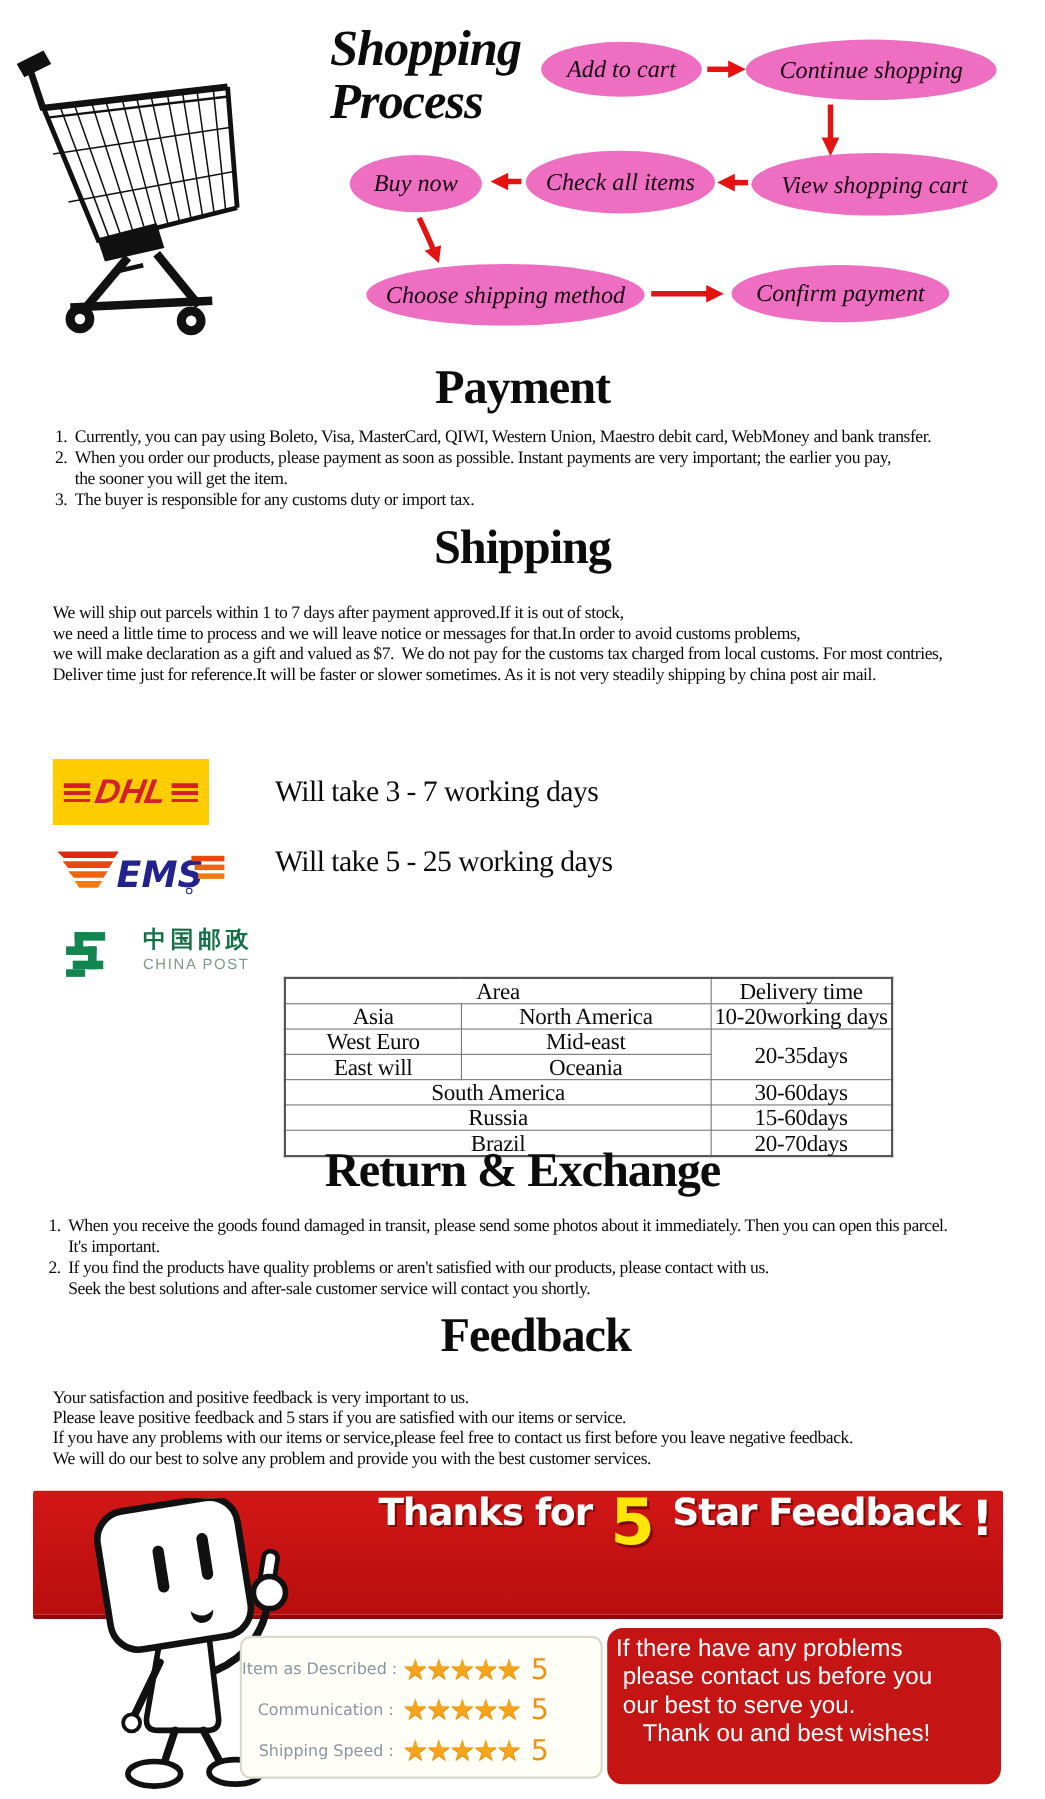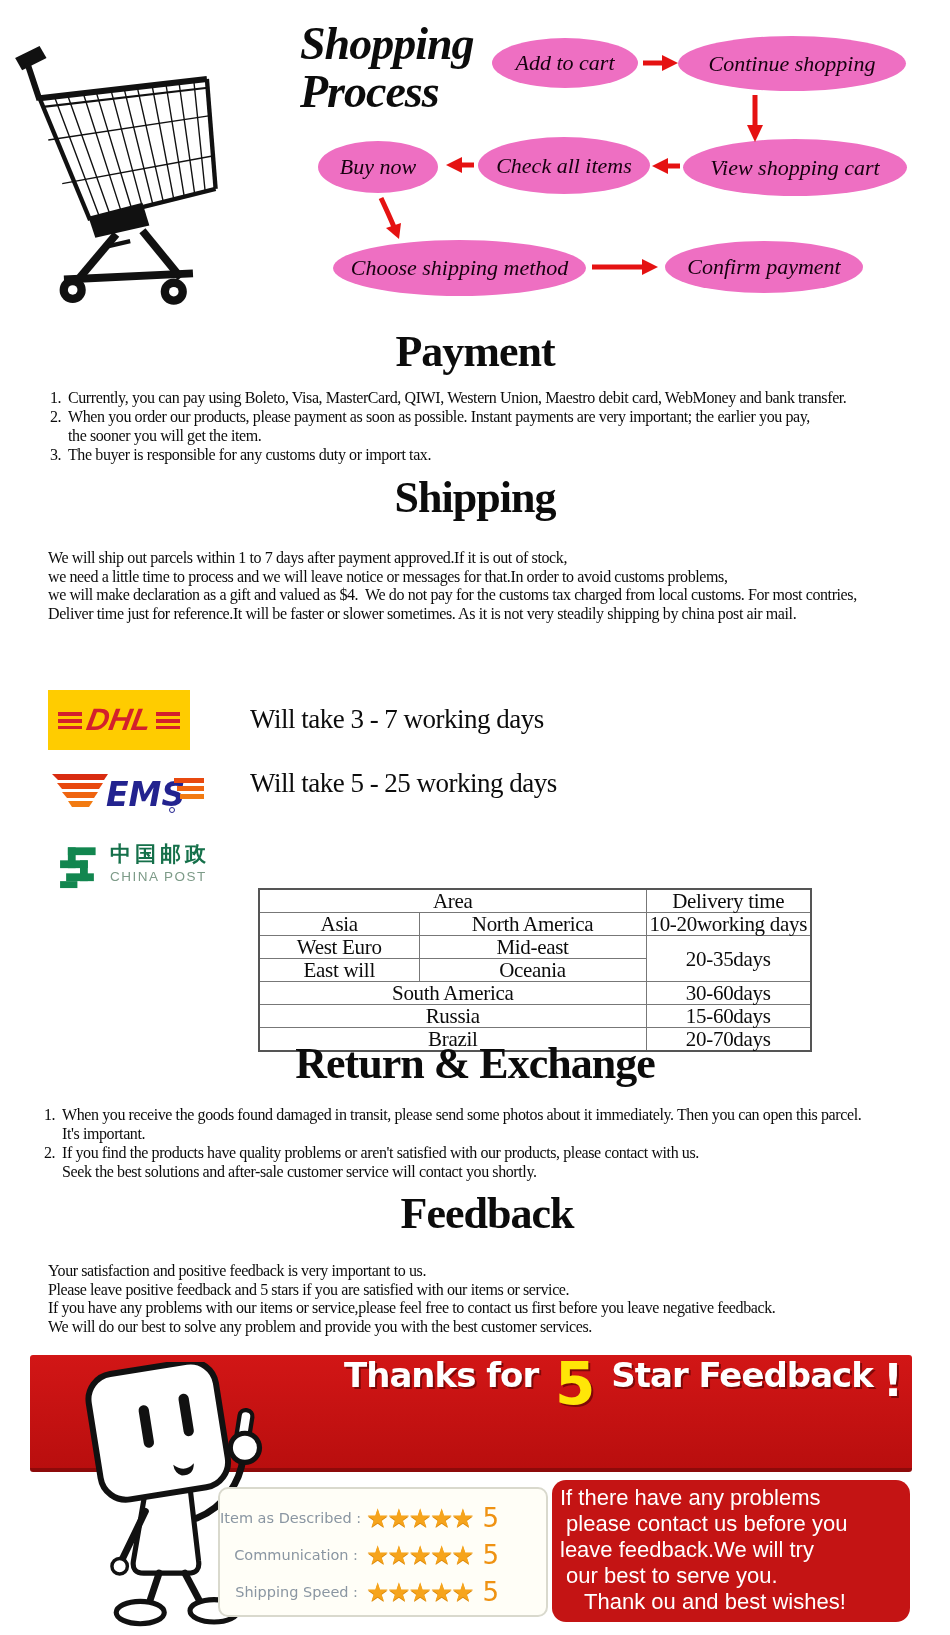--- a/index.html
+++ b/index.html
@@ -23,21 +23,21 @@
   .num{flex:none;width:18px;white-space:pre;}
 
   
   .dhl-box{left:48px;top:690px;width:142px;height:60px;background:#ffcc00;display:flex;
            align-items:center;justify-content:center;gap:5px;}
   .dhl-stripes{width:24px;height:17px;background:repeating-linear-gradient(to bottom,#d3202c 0 4px,rgba(0,0,0,0) 4px 7px);}
   .dhl-word{font-family:"Liberation Sans",sans-serif;font-weight:700;font-style:italic;
             font-size:31px;color:#d3202c;transform:skewX(-10deg);letter-spacing:0px;}
   .carrier-note{position:absolute;left:250px;font-size:27px;letter-spacing:-0.5px;}
   .ems-box{left:50px;top:770px;width:155px;height:46px;}
-  .cp-box{left:54px;top:843px;display:flex;gap:4px;align-items:flex-start;}
+  .cp-box{left:54px;top:843px;display:flex;gap:24px;align-items:flex-start;}
   .cp-cn{font-size:21px;color:#15704a;letter-spacing:4px;font-weight:700;line-height:1.1;
          font-family:"DejaVu Sans",sans-serif;}
   .cp-en{font-size:13.5px;color:#7d9b88;letter-spacing:1.5px;font-family:"Liberation Sans",sans-serif;margin-top:3px;}
 
   
   table.delivery{position:absolute;left:258px;top:888px;width:552px;border-collapse:collapse;
                  font-size:21px;letter-spacing:-0.3px;table-layout:fixed;border:2px solid #555;}
   table.delivery td{border:1px solid #777;text-align:center;padding:0;height:22px;line-height:22px;white-space:pre;}
 
   
@@ -139,21 +139,21 @@
     <div class="li">
         <span class="num">3.</span>
         <span class="tline">The buyer is responsible for any customs duty or import tax.</span>
       </div>
   </div>
 
   <div class="h-big" style="top:476px;">Shipping</div>
   <div class="abs para" style="left:48px;top:549px;">
     <span class="tline">We will ship out parcels within 1 to 7 days after payment approved.If it is out of stock,</span>
     <span class="tline">we need a little time to process and we will leave notice or messages for that.In order to avoid customs problems,</span>
-    <span class="tline">we will make declaration as a gift and valued as $4.  We do not pay for the customs tax charged from local customs. For most contries,</span>
+    <span class="tline">we will make declaration as a gift and valued as $7.  We do not pay for the customs tax charged from local customs. For most contries,</span>
     <span class="tline">Deliver time just for reference.It will be faster or slower sometimes. As it is not very steadily shipping by china post air mail.</span>
   </div>
 
   <div class="abs dhl-box">
     <span class="dhl-stripes"></span>
     <span class="dhl-word">DHL</span>
     <span class="dhl-stripes"></span>
   </div>
   <div class="carrier-note" style="top:704px;">Will take 3 - 7 working days</div>
 
@@ -298,18 +298,17 @@
     <div class="rate-row">
       <span class="rate-label">Shipping Speed :</span>
       <span class="rate-stars">★★★★★</span>
       <span class="rate-score">5</span>
     </div>
   </div>
 
   <div class="abs notice">
     <span class="tline">If there have any problems</span>
     <span class="tline"> please contact us before you</span>
-    <span class="tline">leave feedback.We will try</span>
     <span class="tline"> our best to serve you.</span>
     <span class="tline">    Thank ou and best wishes!</span>
   </div>
 
 </div>
 
 </body></html>

